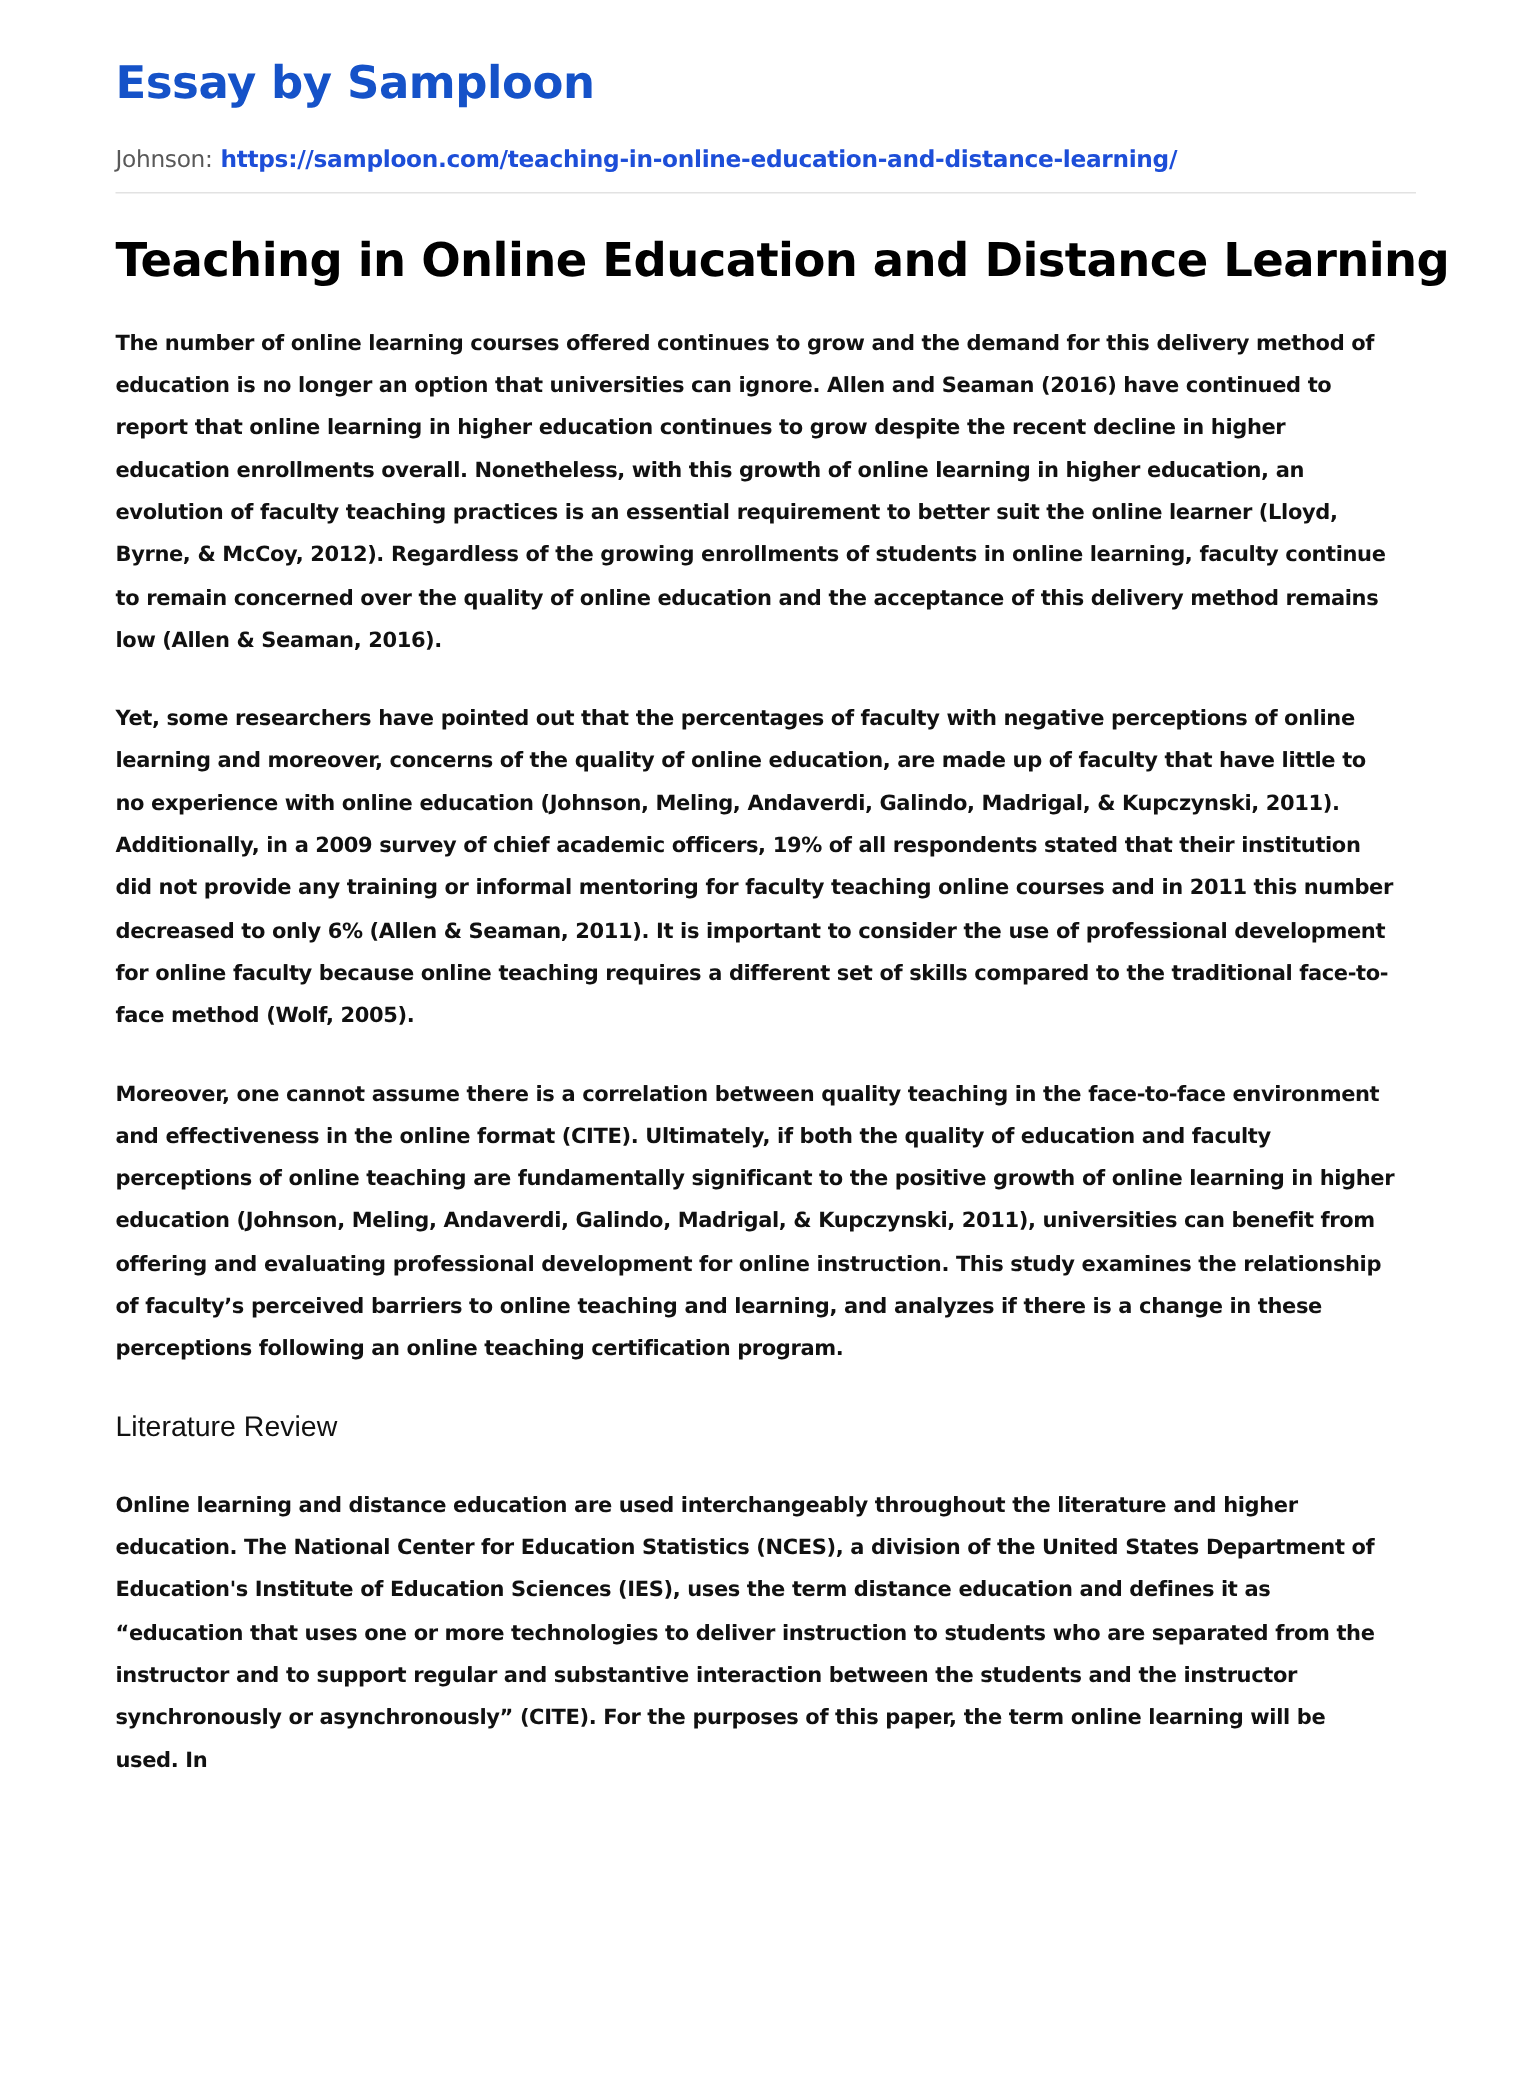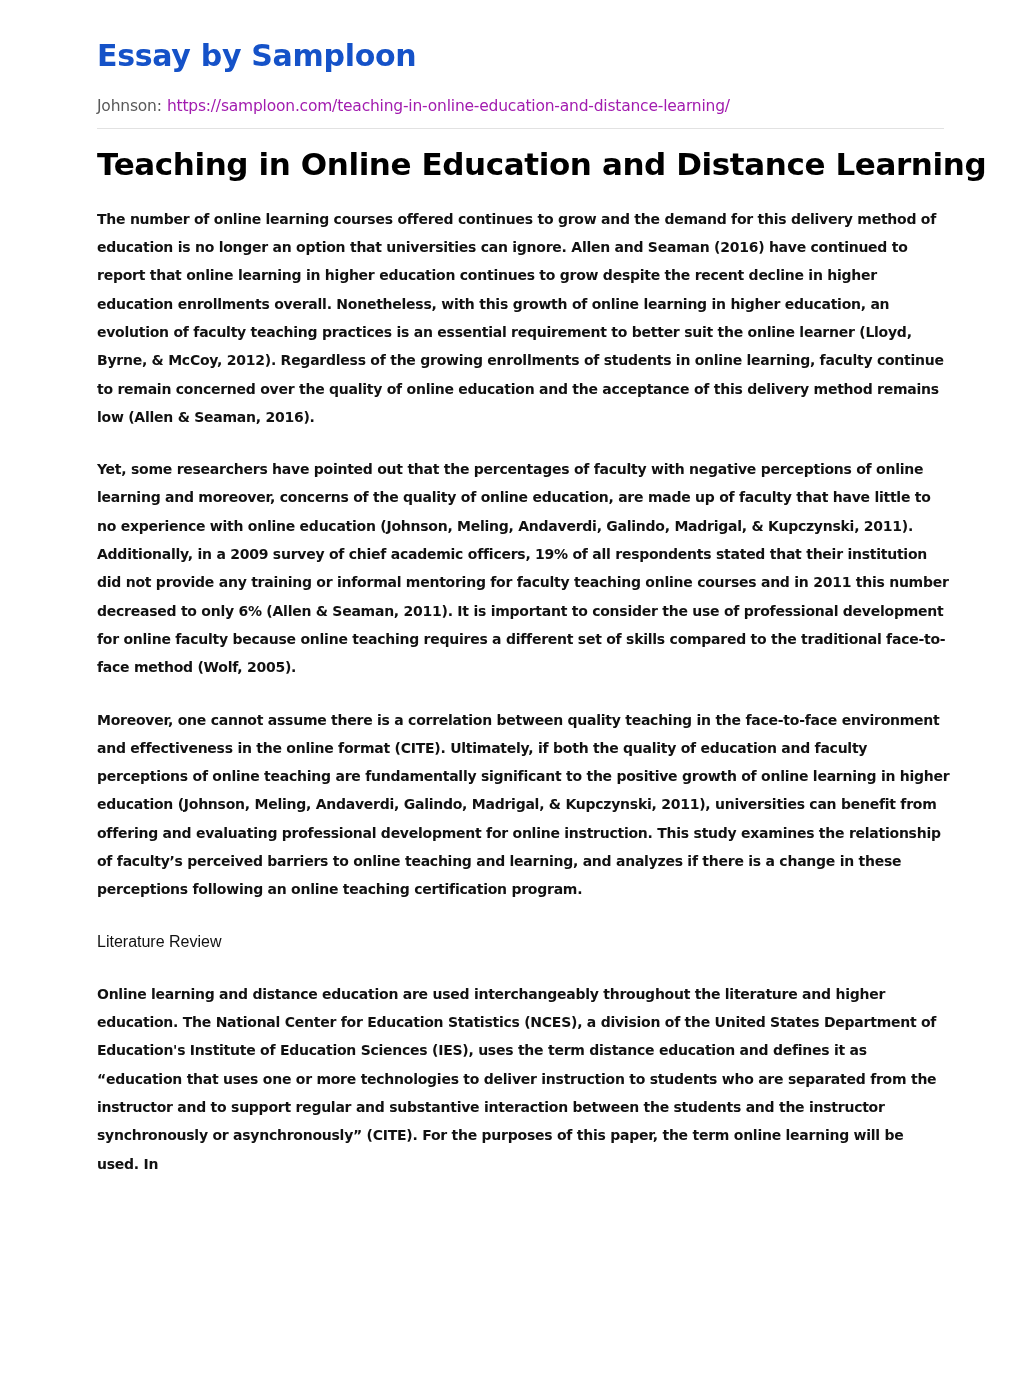--- a/index.html
+++ b/index.html
@@ -13,21 +13,21 @@
     font-family: "DejaVu Sans", sans-serif;
     color: #0a0a0a;
     overflow: hidden;
   }
 
   .page {
     position: relative;
     width: 1024px;
     height: 1042px;
     box-sizing: border-box;
-    padding: 0 84px 0 97px;
+    padding: 0 84px 0 77px;
   }
 
   
   .brand {
     font-family: "DejaVu Sans", sans-serif;
     font-size: 30px;
     font-weight: bold;
     color: #1552c8;
     letter-spacing: -0.3px;
     padding-top: 36px;
@@ -41,35 +41,35 @@
     font-weight: bold;
     line-height: 20px;
     white-space: nowrap;
     letter-spacing: -0.2px;
   }
   .source-label {
     color: #595959;
     font-weight: normal;
   }
   .source-url {
-    color: #a21caf;
+    color: #1d4ed8;
     text-decoration: none;
-    font-weight: normal;
+    font-weight: bold;
   }
 
   .divider {
     margin-top: 12px;
     margin-right: -4px;
     height: 1px;
     background: #e2e2e2;
   }
 
   
   .doc-title {
-    margin-top: 15px;
+    margin-top: 25px;
     font-size: 31px;
     font-weight: bold;
     color: #000000;
     line-height: 40px;
     letter-spacing: -0.4px;
     white-space: nowrap;
   }
 
   
   .body-copy {
@@ -82,21 +82,21 @@
     color: #111111;
     letter-spacing: -0.25px;
     margin: 0 0 24px 0;
     text-align: left;
     width: 853px;
   }
   .para:last-child {
     margin-bottom: 0;
   }
   .subheading {
-    font-size: 16px;
+    font-size: 19px;
     font-weight: normal;
     line-height: 28.3px;
     color: #111111;
     letter-spacing: 0px;
     margin: 0 0 24px 0;
     font-family: "Liberation Sans", sans-serif;
   }
 </style>
 </head>
 <body>

